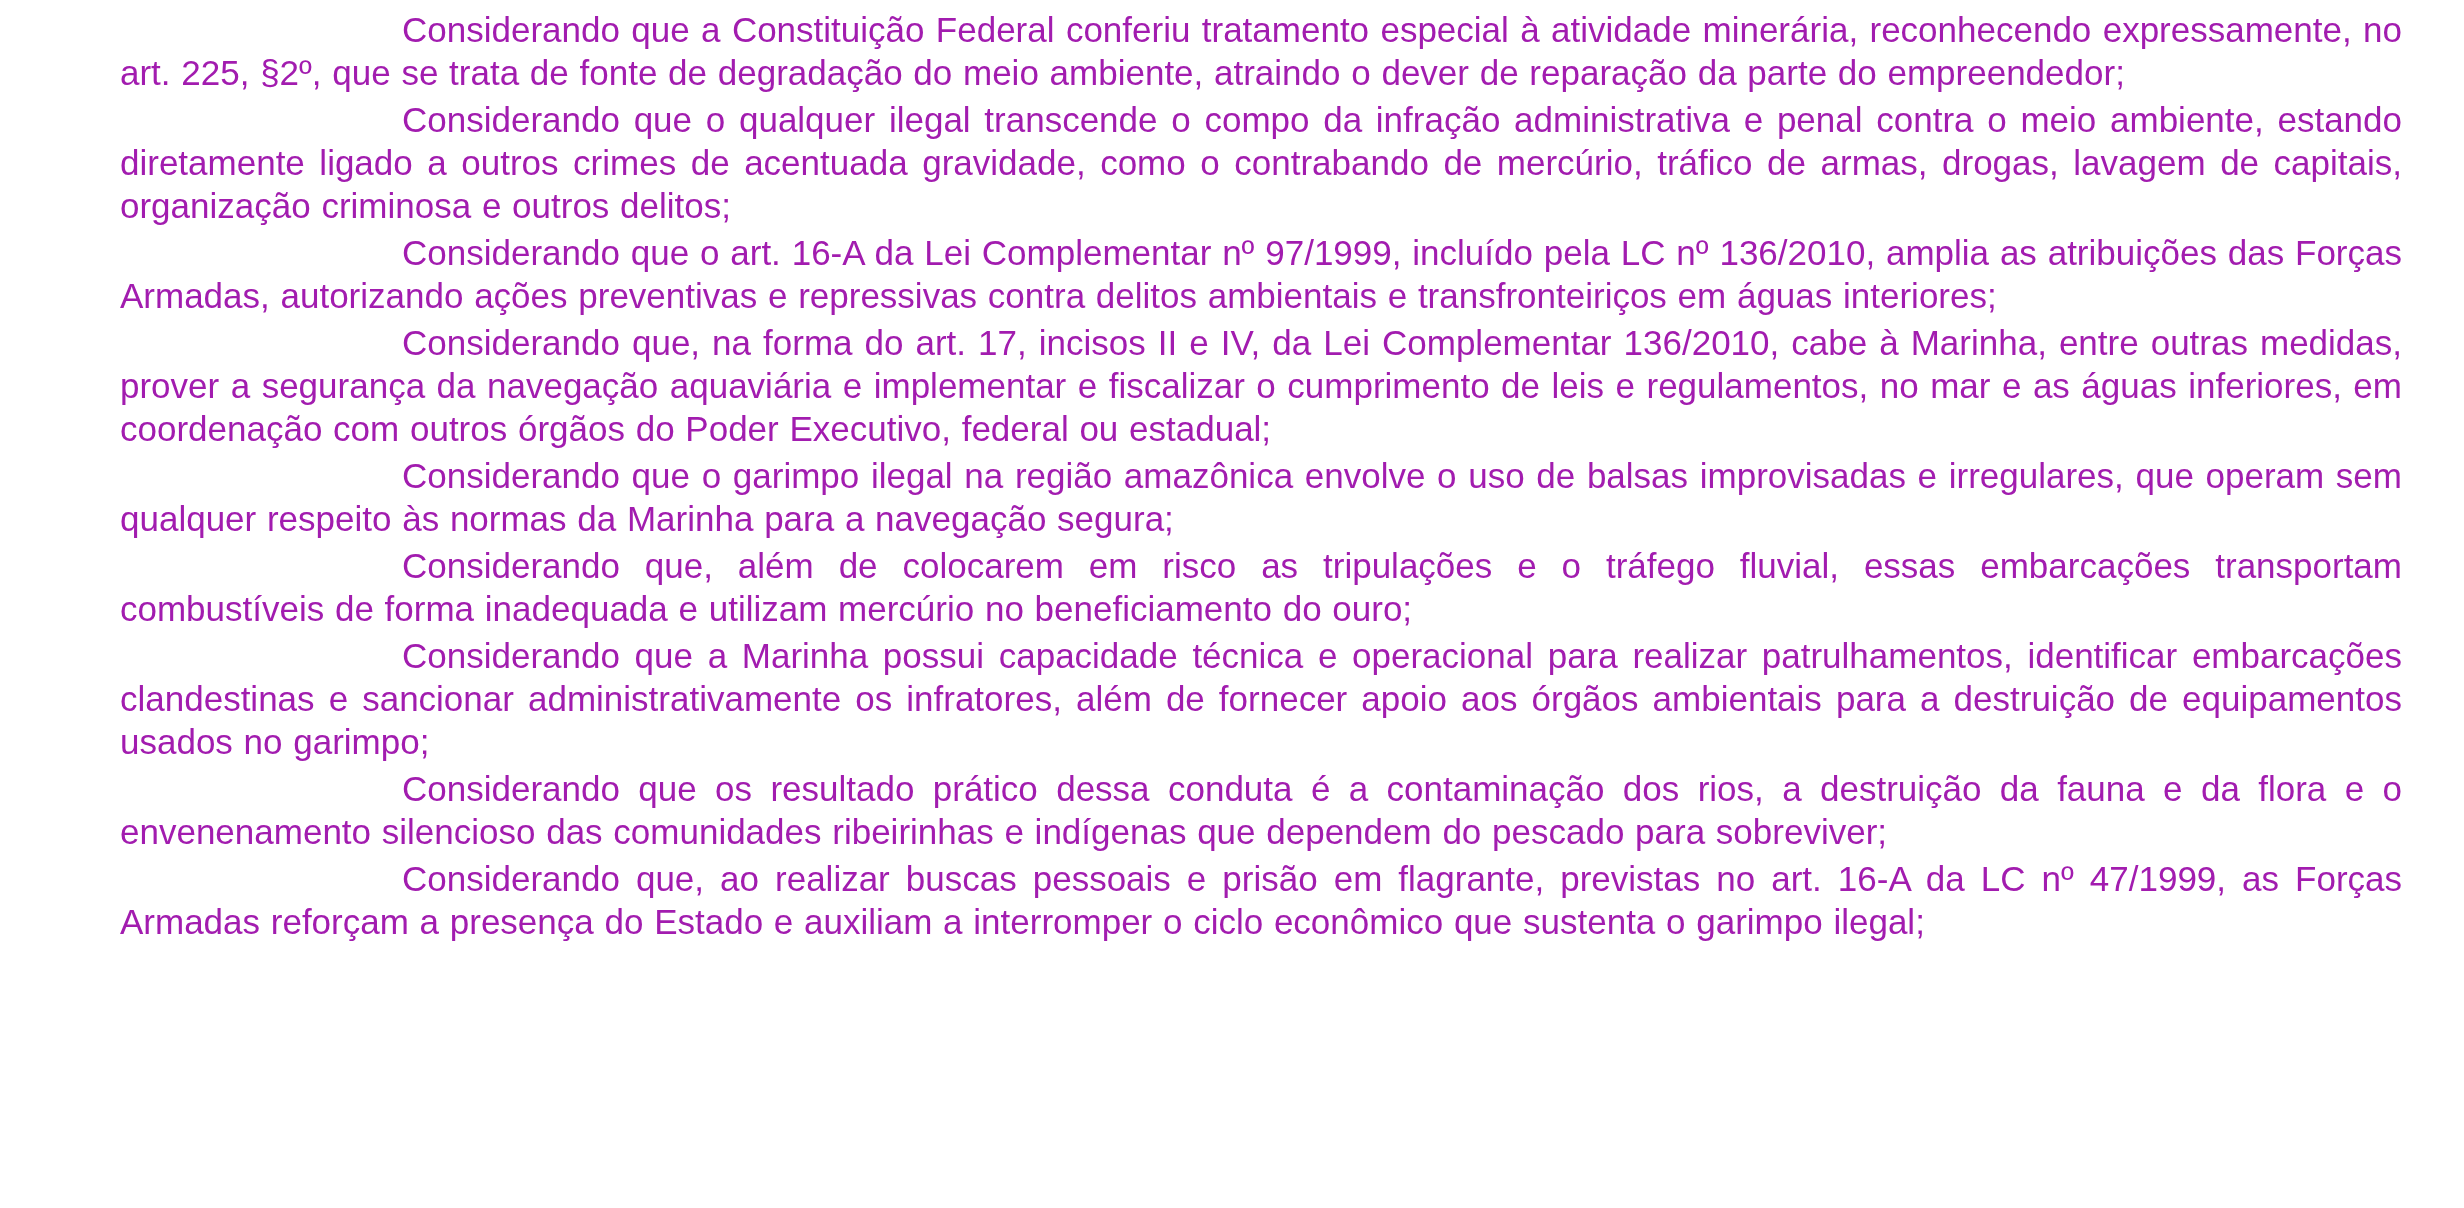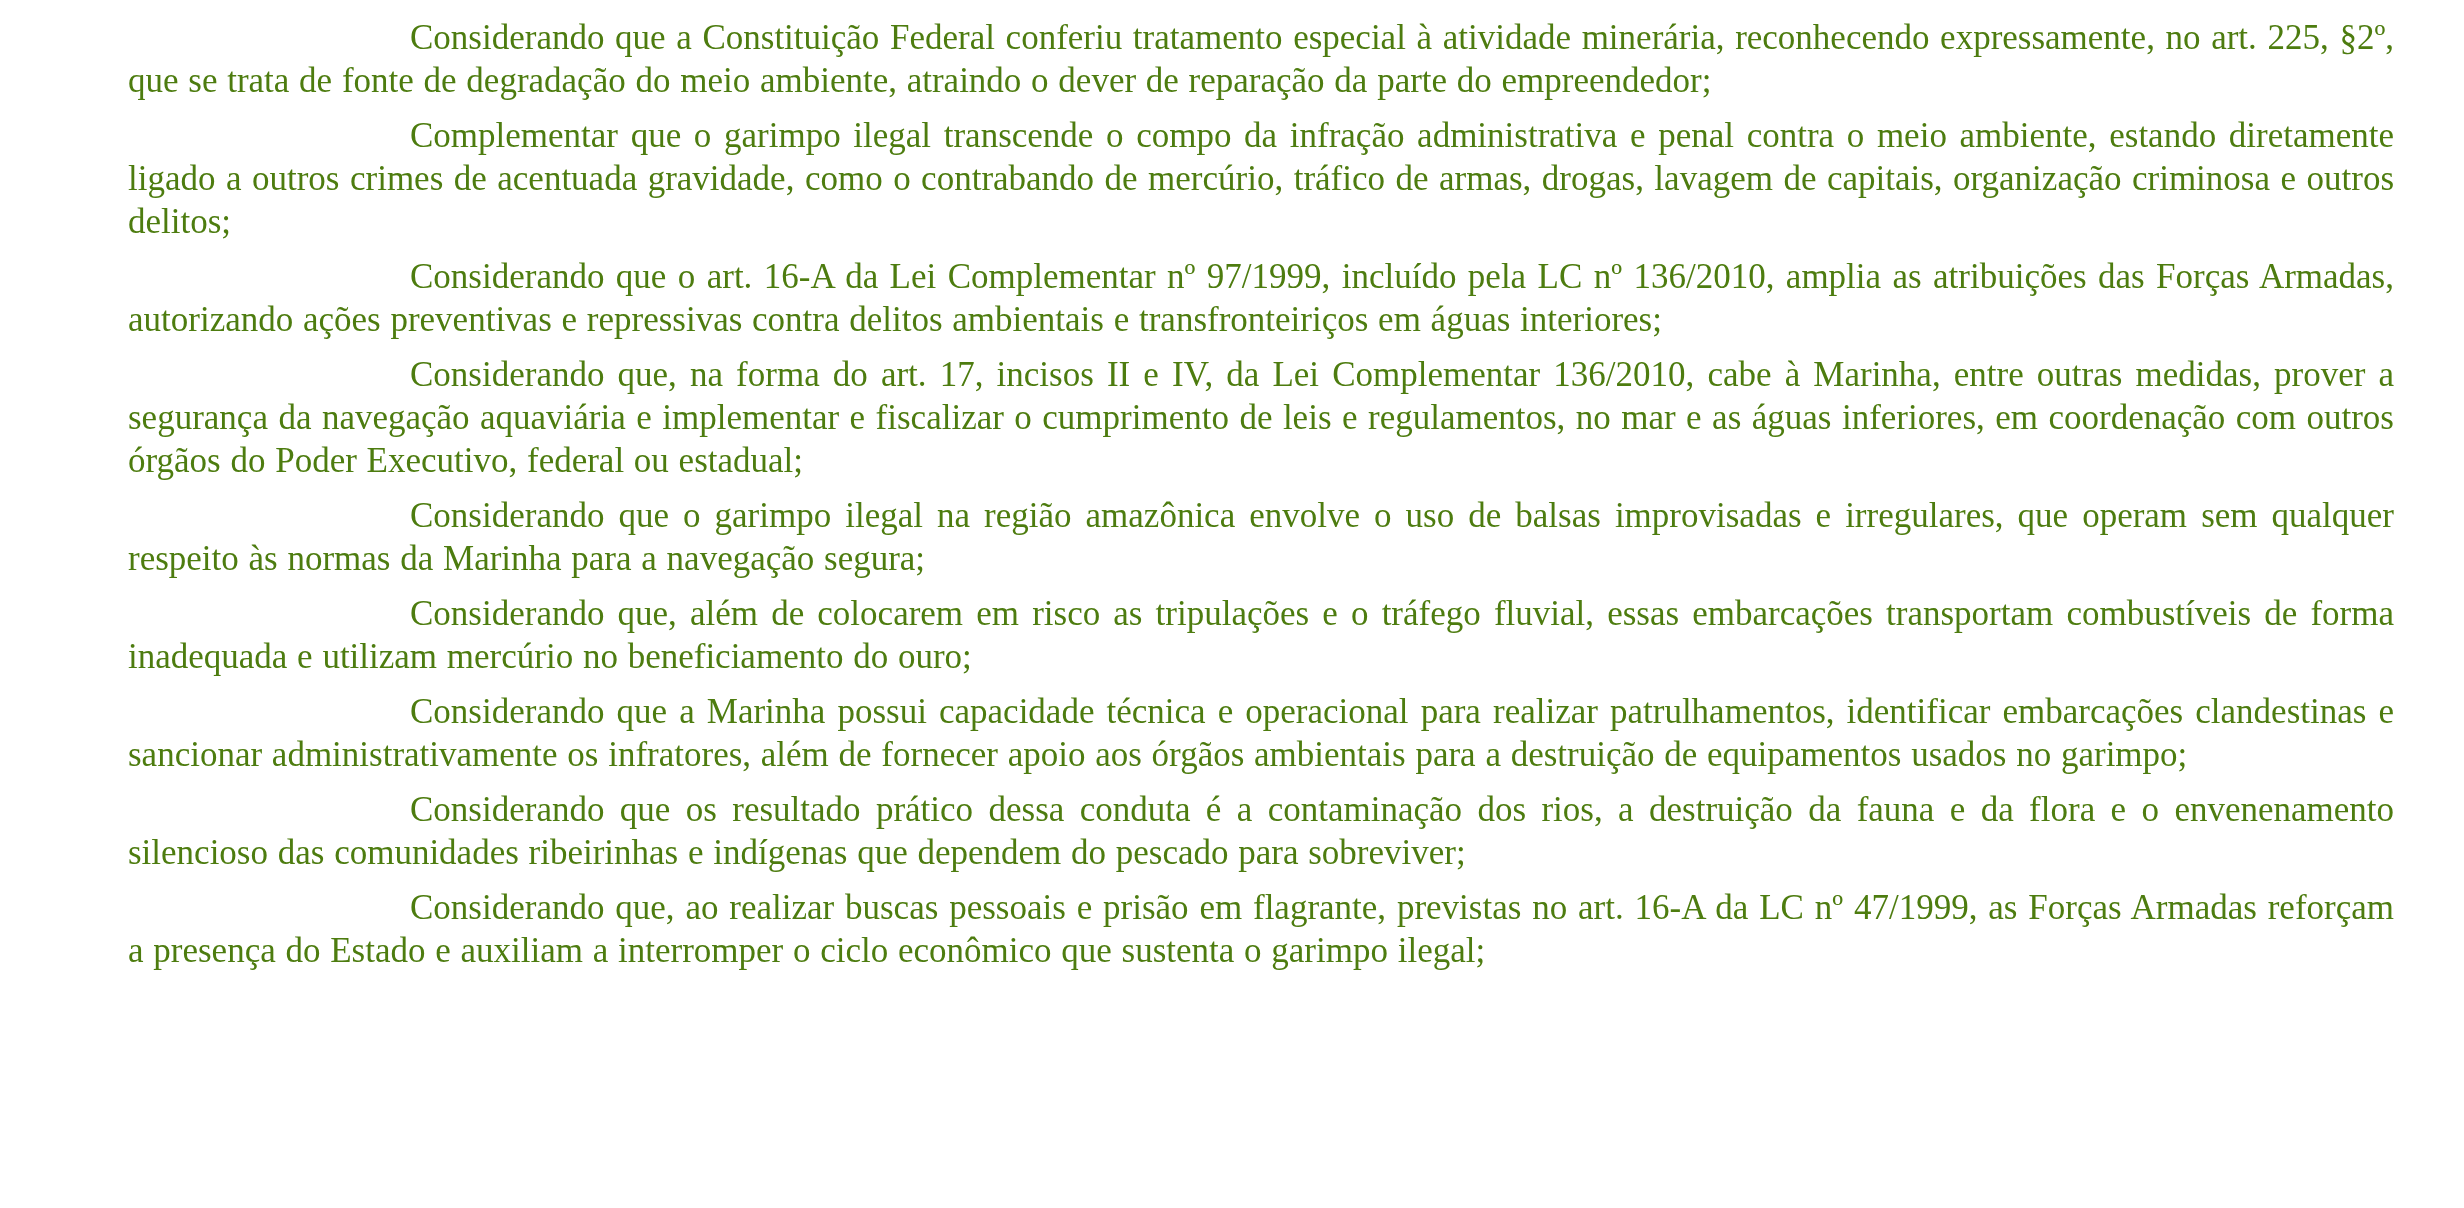--- a/index.html
+++ b/index.html
@@ -11,40 +11,40 @@
     overflow: hidden;
   }
   .page {
     box-sizing: border-box;
     width: 2464px;
     height: 1208px;
     padding: 4px 58px 0 116px;
     background: #ffffff;
   }
   .doc-body p {
-    margin: 12px;
+    margin: 4px;
     padding: 0;
-    font-family: Liberation Serif, serif;
+    font-family: Liberation Sans, sans-serif;
     font-size: 35px;
     line-height: 43px;
-    color: #4d7c0f;
+    color: #a21caf;
     text-align: justify;
     text-indent: 282px;
     hyphens: none;
     -webkit-hyphens: none;
     word-spacing: 1px;
   }
 </style>
 </head>
 <body>
 
 <div class="page">
   <div class="doc-body">
       <p>Considerando que a Constituição Federal conferiu tratamento especial à atividade minerária, reconhecendo expressamente, no art. 225, §2º, que se trata de fonte de degradação do meio ambiente, atraindo o dever de reparação da parte do empreendedor;</p>
-      <p>Complementar que o garimpo ilegal transcende o compo da infração administrativa e penal contra o meio ambiente, estando diretamente ligado a outros crimes de acentuada gravidade, como o contrabando de mercúrio, tráfico de armas, drogas, lavagem de capitais, organização criminosa e outros delitos;</p>
+      <p>Considerando que o qualquer ilegal transcende o compo da infração administrativa e penal contra o meio ambiente, estando diretamente ligado a outros crimes de acentuada gravidade, como o contrabando de mercúrio, tráfico de armas, drogas, lavagem de capitais, organização criminosa e outros delitos;</p>
       <p>Considerando que o art. 16-A da Lei Complementar nº 97/1999, incluído pela LC nº 136/2010, amplia as atribuições das Forças Armadas, autorizando ações preventivas e repressivas contra delitos ambientais e transfronteiriços em águas interiores;</p>
       <p>Considerando que, na forma do art. 17, incisos II e IV, da Lei Complementar 136/2010, cabe à Marinha, entre outras medidas, prover a segurança da navegação aquaviária e implementar e fiscalizar o cumprimento de leis e regulamentos, no mar e as águas inferiores, em coordenação com outros órgãos do Poder Executivo, federal ou estadual;</p>
       <p>Considerando que o garimpo ilegal na região amazônica envolve o uso de balsas improvisadas e irregulares, que operam sem qualquer respeito às normas da Marinha para a navegação segura;</p>
       <p>Considerando que, além de colocarem em risco as tripulações e o tráfego fluvial, essas embarcações transportam combustíveis de forma inadequada e utilizam mercúrio no beneficiamento do ouro;</p>
       <p>Considerando que a Marinha possui capacidade técnica e operacional para realizar patrulhamentos, identificar embarcações clandestinas e sancionar administrativamente os infratores, além de fornecer apoio aos órgãos ambientais para a destruição de equipamentos usados no garimpo;</p>
       <p>Considerando que os resultado prático dessa conduta é a contaminação dos rios, a destruição da fauna e da flora e o envenenamento silencioso das comunidades ribeirinhas e indígenas que dependem do pescado para sobreviver;</p>
       <p>Considerando que, ao realizar buscas pessoais e prisão em flagrante, previstas no art. 16-A da LC nº 47/1999, as Forças Armadas reforçam a presença do Estado e auxiliam a interromper o ciclo econômico que sustenta o garimpo ilegal;</p>
     </div>
 </div>
 

